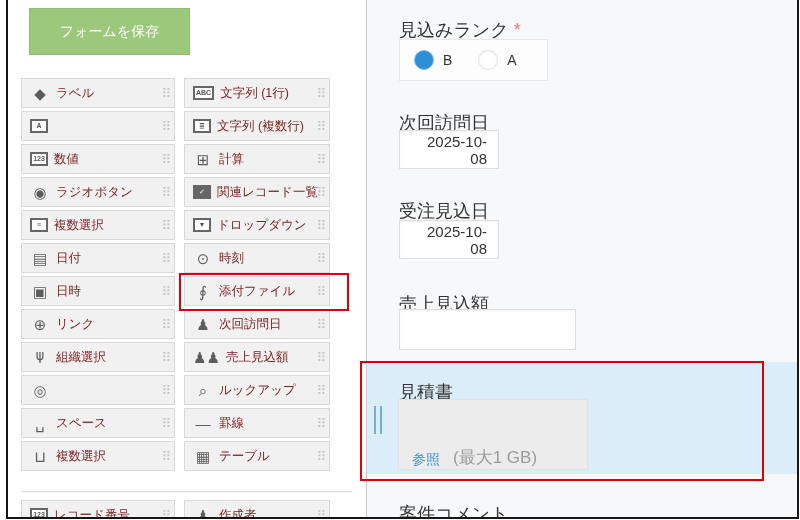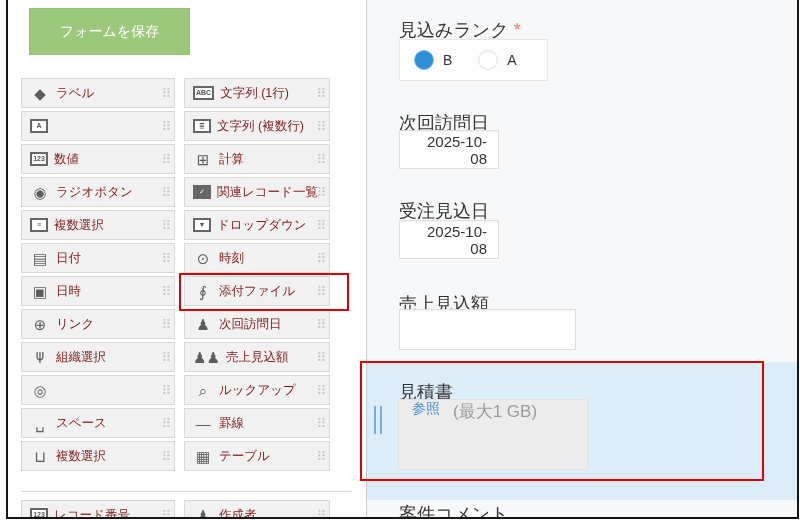--- a/index.html
+++ b/index.html
@@ -49,25 +49,25 @@
     border:1px solid #e0e0e0; box-shadow:inset 0 1px 2px rgba(0,0,0,.07); flex:none; }
   .radio-circle.sel { background:#2d8fd6; border-color:#85bce6; box-shadow:none; }
   .rank-opt-label { font-size:14px; color:#333; }
   .text-input { position:absolute; left:32px; background:#fff; border:1px solid #dedede;
     box-shadow:inset 0 1px 2px rgba(0,0,0,.05); font-size:15px; color:#333;
     padding:0 11px; display:flex; align-items:center;text-align:right; }
   .input-date1 { top:130px; width:100px; height:39px; }
   .input-date2 { top:220px; width:100px; height:39px; }
   .input-sales { top:309px; width:177px; height:41px; }
 
-  .quote-block { position:absolute; left:0; right:0; top:362px; height:138px;
+  .quote-block { position:absolute; left:0; right:0; top:362px; height:112px;
     background:#dcedfa;text-decoration:underline; }
   .quote-label { top:10px; }
   .attach-box { position:absolute; left:31px; top:37px; width:190px; height:71px;
-    background:#ececec; border:1px solid #e2e0e0; display:flex; align-items:flex-start;
+    background:#ececec; border:1px solid #e2e0e0; display:flex; align-items:flex-end;
     padding-left:13px; gap:13px; }
   .browse-link { font-size:14px; color:#4193d5; cursor:pointer; }
   .max-note { font-size:17px; color:#9b9b9b; }
   .drag-bars { position:absolute; left:7px; top:44px; width:12px; height:28px;
     display:flex; gap:4px; cursor:grab; }
   .drag-bars i { display:block; width:2px; height:28px; background:#74add9; }
 
   .lbl-rank { top:10px; }
   .lbl-next { top:103px; }
   .lbl-order { top:191px; }

